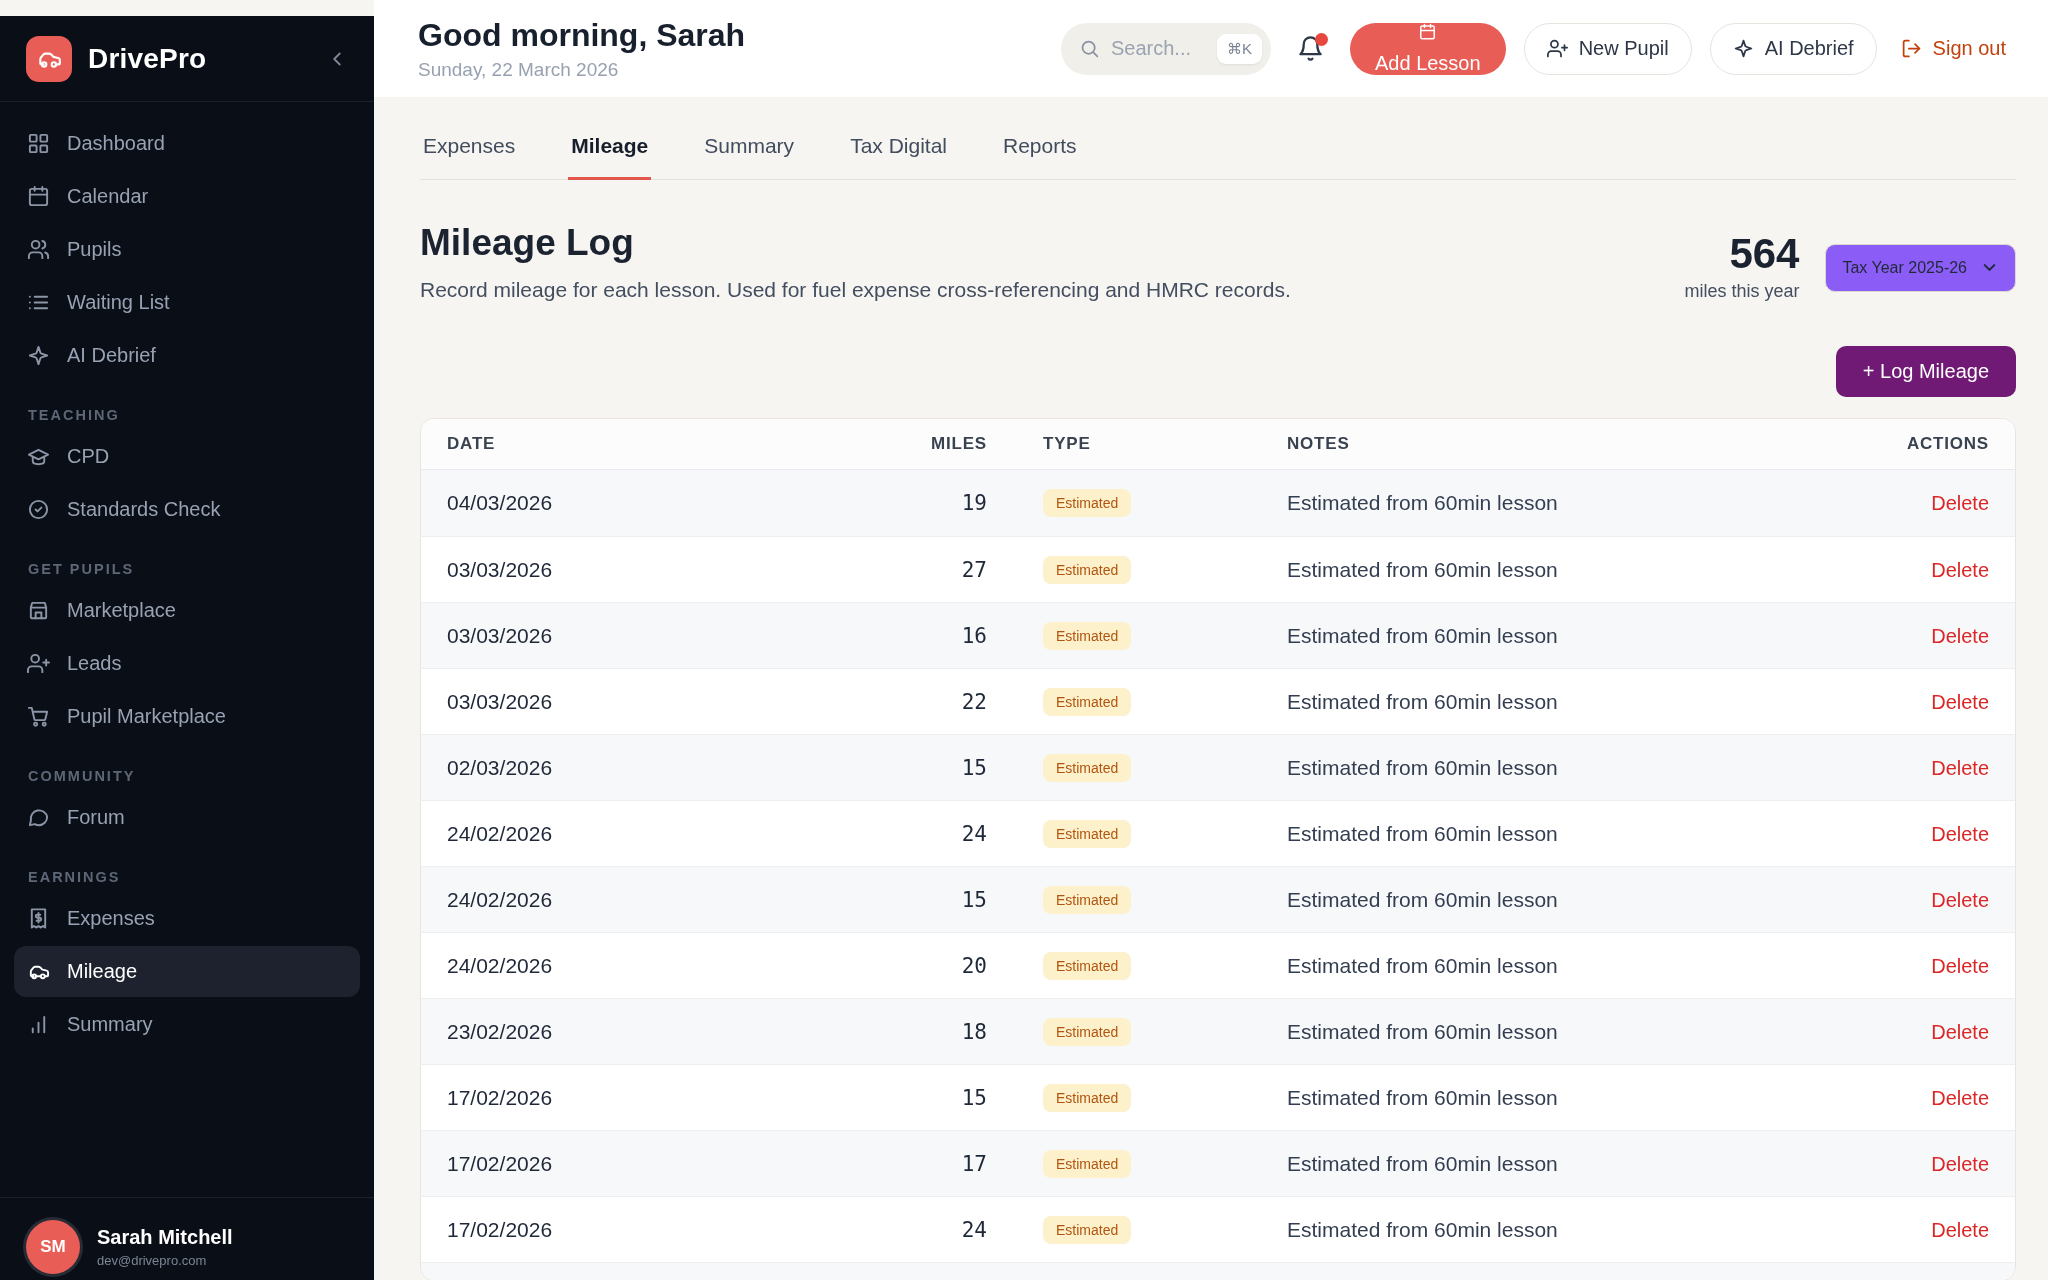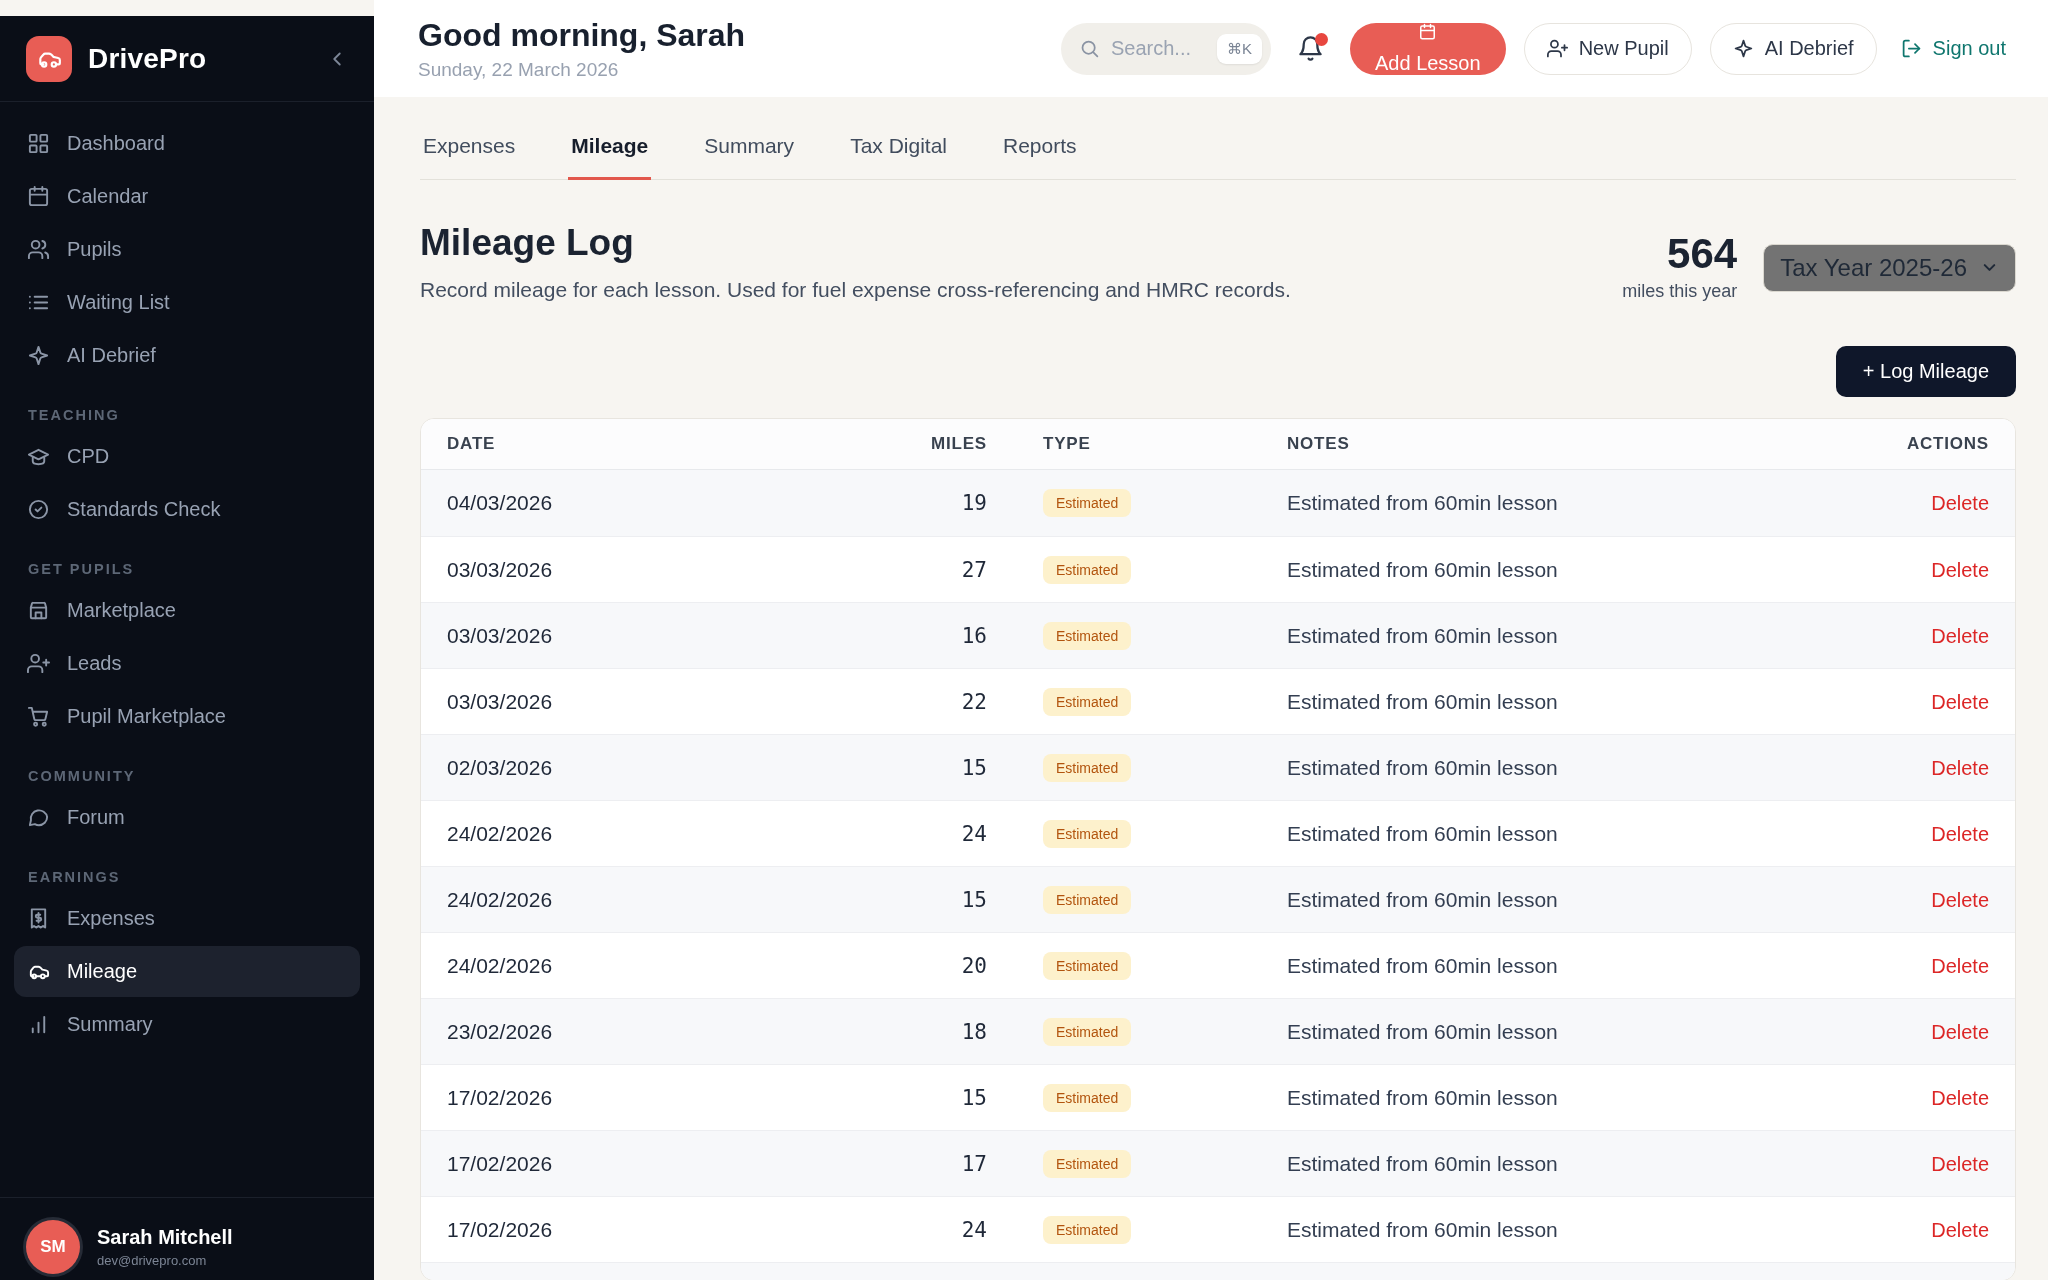--- a/index.html
+++ b/index.html
@@ -35,40 +35,40 @@
   .search-pill svg { width:21px; height:21px; color:#8a93a3; flex:none; }
   .search-ph { flex:1; font-size:20px; color:#9aa3b2; }
   .kbd { background:#fff; border-radius:9px; padding:6px 10px; font-size:15px; color:#7a8494; box-shadow:0 1px 2px rgba(0,0,0,.08); }
   .bell-wrap { position:relative; margin:0 8px; cursor:pointer; display:flex; }
   .bell-wrap svg { width:27px; height:27px; color:#2d3748; }
   .bell-dot { position:absolute; top:-2px; right:-4px; width:13px; height:13px; border-radius:50%; background:#e8473f; }
   .btn { height:52px; border-radius:26px; display:flex; align-items:center; gap:11px; font-size:20px; cursor:pointer; border:none; background:none; font-family:inherit; }
   .btn svg { width:21px; height:21px; }
   .btn-primary { background:#e85d55; color:#fff; padding:0 25px;flex-direction:column; }
   .btn-outline { background:#fff; border:1.5px solid #e7e4de; color:#2d3748; padding:0 22px; }
-  .btn-ghost { color:#0f766e; padding:0 6px; }
+  .btn-ghost { color:#c2410c; padding:0 6px; }
 
   
   .content { padding:0 32px 0 46px; }
   .tabs { display:flex; gap:50px; border-bottom:1px solid #e3e1da; margin-top:20px; }
   .tab { font-size:21px; color:#414c5d; padding:17px 3px 19px; cursor:pointer; border-bottom:3px solid transparent; margin-bottom:-1px; }
   .tab.active { color:#161d2b; font-weight:bold; border-bottom-color:#e2574c; }
 
   
   .page-head { margin-top:42px; display:flex; justify-content:space-between; align-items:flex-end;gap:40px; }
   .page-title { font-size:37px; font-weight:bold; color:#1b2331; }
   .page-sub { font-size:21px; color:#434e60; margin-top:14px; }
   .head-right { display:flex; align-items:center; gap:26px; margin-top:2px; }
   .stat { text-align:right; }
   .stat-num { font-size:42px; font-weight:bold; color:#1b2331; line-height:1; }
   .stat-label { font-size:18px; color:#434e60; margin-top:6px; }
-  .select-box { height:48px; background:#737373; border:1.5px solid #dbd8d0; border-radius:10px; display:flex; align-items:center; gap:13px; padding:0 16px; font-size:24px; color:#1f2937; cursor:pointer; }
+  .select-box { height:48px; background:#8b5cf6; border:1.5px solid #dbd8d0; border-radius:10px; display:flex; align-items:center; gap:13px; padding:0 16px; font-size:16px; color:#1f2937; cursor:pointer; }
   .select-box svg { width:19px; height:19px; color:#1f2937; }
   .log-row { display:flex; justify-content:flex-end; margin-top:44px; }
-  .btn-log { background:#0f172a; color:#fff; border:none; border-radius:10px; height:51px; padding:0 27px; font-size:20px; font-family:inherit; cursor:pointer; }
+  .btn-log { background:#701a75; color:#fff; border:none; border-radius:10px; height:51px; padding:0 27px; font-size:20px; font-family:inherit; cursor:pointer; }
 
   
   .card { margin-top:21px; background:#fff; border:1px solid #e8e5df; border-radius:14px; overflow:hidden; }
   .trow { display:grid; grid-template-columns:448px 92px 300px 1fr 130px; align-items:center; padding:0 26px; }
   .thead { height:51px; border-bottom:1px solid #e7e9ec; background:#fcfcfd; }
   .th { font-size:17px; font-weight:bold; color:#39424f; letter-spacing:.8px; text-transform:uppercase; }
   .th.right, .td.right { text-align:right; }
   .tbody .trow { height:66px; border-top:1px solid #edeef1; }
   .tbody .trow:first-child { border-top:none; }
   .tbody .trow:nth-child(odd) { background:#f7f8fa; }

